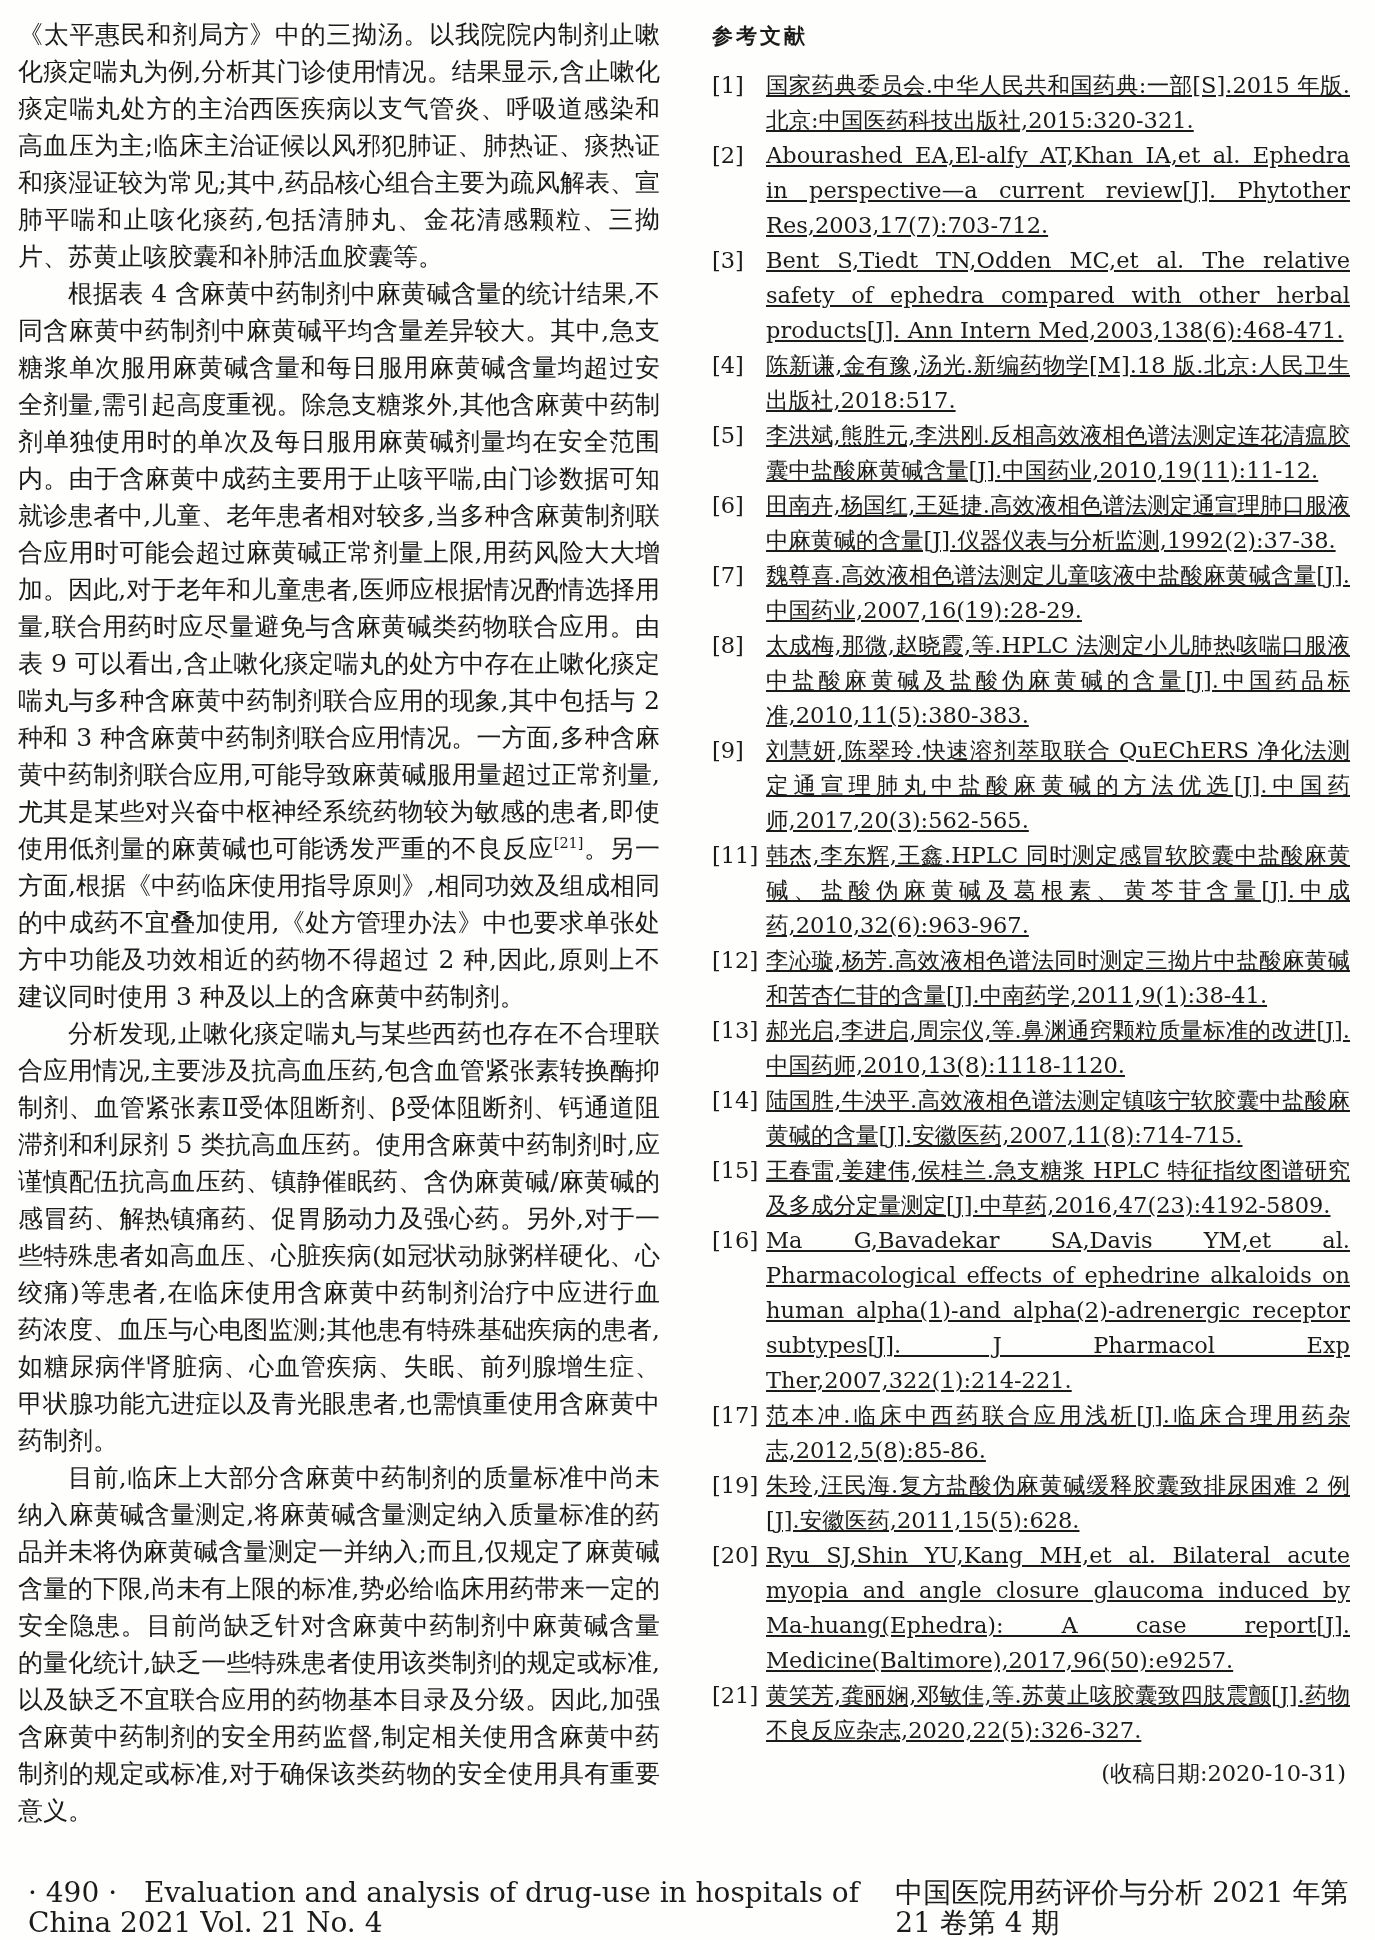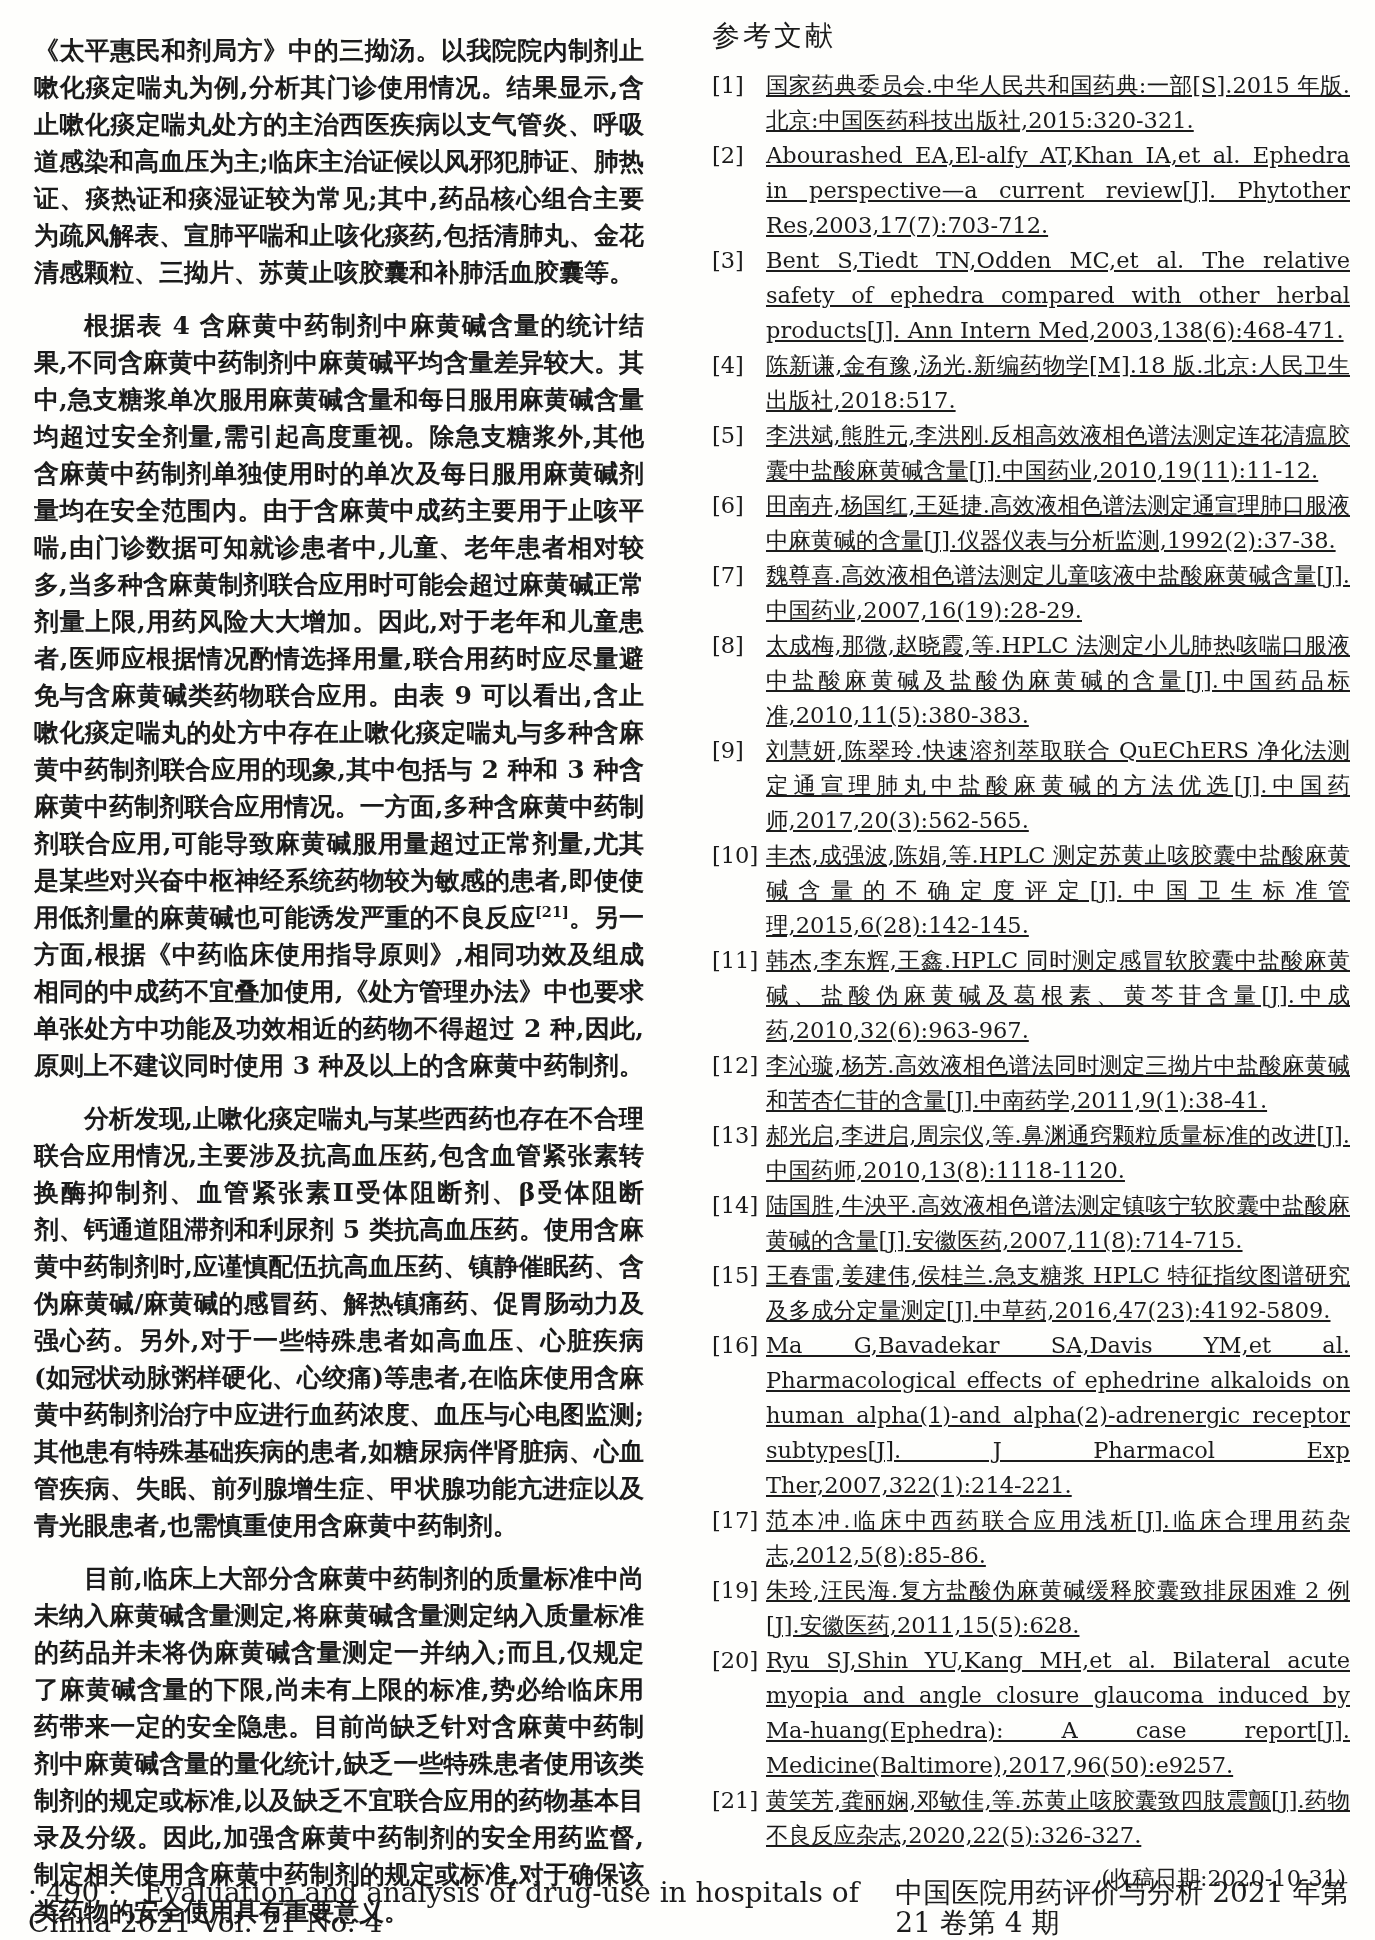--- a/index.html
+++ b/index.html
@@ -27,41 +27,40 @@
   }
   .col-left {
     flex: 0 0 642px;
     width: 642px;
     font-size: 25px;
     line-height: 37px;
     text-align: justify;
     text-justify: inter-ideograph;
   }
   .col-left p {
-    margin: 16px;
+    margin: 0;
     text-indent: 2em;
-    font-weight: bold;
   }
   .col-left p.no-indent {
     text-indent: 0;
   }
   sup.cite {
     font-size: 0.58em;
     line-height: 0;
     vertical-align: super;
   }
   .col-right {
     flex: 1 1 auto;
     font-size: 22.5px;
     line-height: 35px;
   }
   .ref-heading {
     font-family: "DejaVu Sans", "Liberation Sans", sans-serif;
-    font-size: 28px;
-    font-weight: 400;
+    font-size: 21px;
+    font-weight: 700;
     letter-spacing: 3px;
     margin: 0 0 12px 0;
     line-height: 40px;
   }
   .ref-item {
     display: flex;
     align-items: flex-start;
   }
   .ref-num {
     flex: 0 0 54px;
@@ -148,24 +147,20 @@
   <div class="ref-item">
     <span class="ref-num">[8]</span>
     <span class="ref-text">太成梅,那微,赵晓霞,等.HPLC 法测定小儿肺热咳喘口服液中盐酸麻黄碱及盐酸伪麻黄碱的含量[J].中国药品标准,2010,11(5):380-383.</span>
   </div>
 
   <div class="ref-item">
     <span class="ref-num">[9]</span>
     <span class="ref-text">刘慧妍,陈翠玲.快速溶剂萃取联合 QuEChERS 净化法测定通宣理肺丸中盐酸麻黄碱的方法优选[J].中国药师,2017,20(3):562-565.</span>
   </div>
 
-  <div class="ref-item">
-    <span class="ref-num">[10]</span>
-    <span class="ref-text">丰杰,成强波,陈娟,等.HPLC 测定苏黄止咳胶囊中盐酸麻黄碱含量的不确定度评定[J].中国卫生标准管理,2015,6(28):142-145.</span>
-  </div>
 
   <div class="ref-item">
     <span class="ref-num">[11]</span>
     <span class="ref-text">韩杰,李东辉,王鑫.HPLC 同时测定感冒软胶囊中盐酸麻黄碱、盐酸伪麻黄碱及葛根素、黄芩苷含量[J].中成药,2010,32(6):963-967.</span>
   </div>
 
   <div class="ref-item">
     <span class="ref-num">[12]</span>
     <span class="ref-text">李沁璇,杨芳.高效液相色谱法同时测定三拗片中盐酸麻黄碱和苦杏仁苷的含量[J].中南药学,2011,9(1):38-41.</span>
   </div>

